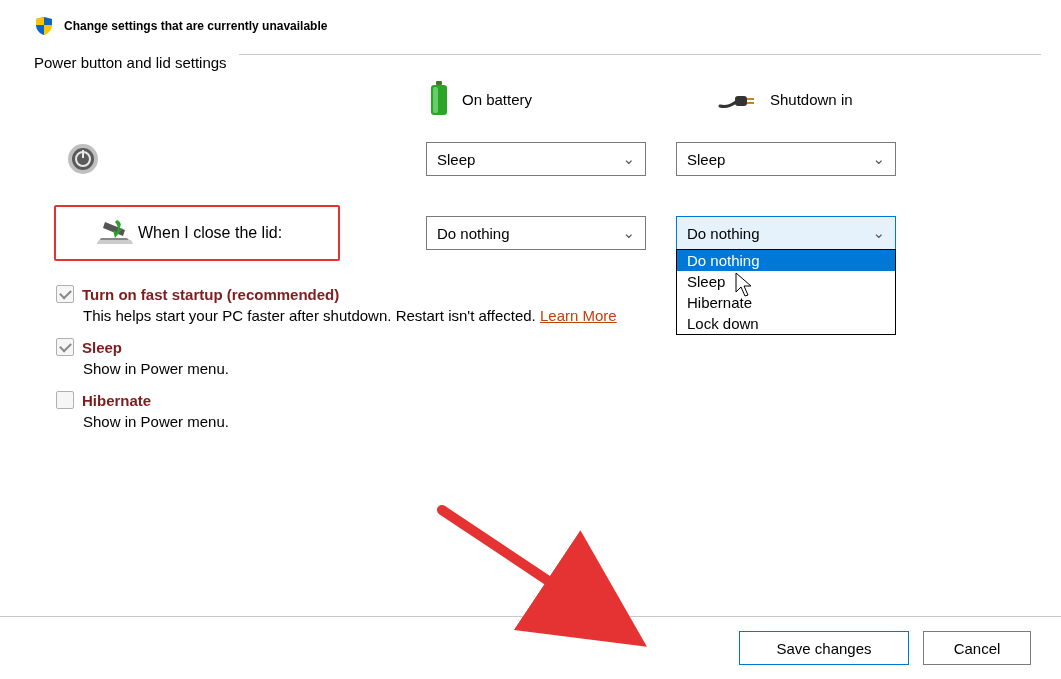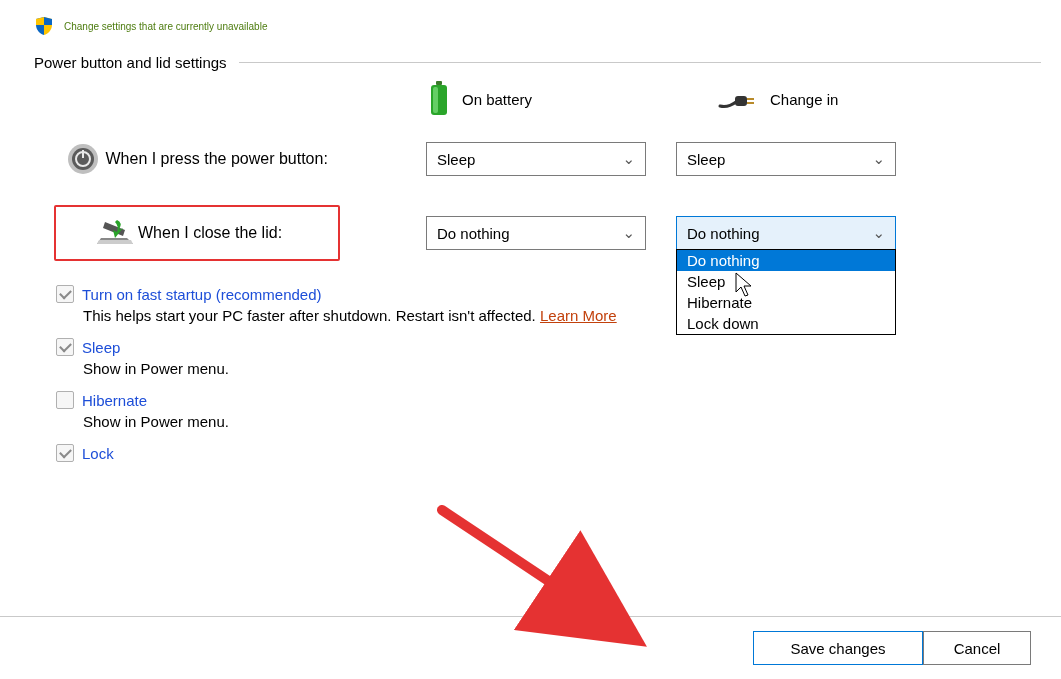--- a/index.html
+++ b/index.html
@@ -14,24 +14,23 @@
     position: relative;
     overflow: hidden;
   }
   .content { padding: 16px 20px 0 34px; }
   .uac-link {
     display: flex;
     align-items: center;
     gap: 10px;
     margin-bottom: 18px;
   }
-  .uac-link a { color: #4d7c0f; text-decoration: none; font-size: 10px; }
+  .uac-link a { color: #000000; text-decoration: none; font-size: 12px; font-weight: bold; }
   .section-header {
     display: flex;
-    align-items: center;
     gap: 12px;
     margin: 4px 0 10px 0;
   }
   .section-header .label { color: #000; }
   .section-header .line { flex: 1; height: 1px; background: #c9c9c9; }
   .section-header.indent { margin-left: -4px; }
 
   .columns-header {
     display: flex;
     align-items: center;
@@ -100,21 +99,21 @@
     font-size: 15px;
   }
   .dropdown .opt.sel {
     background: #0078d7;
     color: #fff;
   }
 
   .shutdown-list { margin: 8px 0 0 22px; }
   .sd-item { margin-bottom: 14px; }
   .sd-head { display: flex; align-items: center; gap: 8px; }
-  .sd-head .title { color: #1d4ed8; font-weight: 400; font-size: 15px; }
+  .sd-head .title { color: #7f1d1d; font-weight: 700; font-size: 15px; }
   .sd-desc { margin: 4px 0 0 27px; color: #000; font-size: 15px; }
   .sd-desc a { color: #c2410c; }
   .chk {
     width: 18px; height: 18px;
     border: 1px solid #b0b0b0;
     background: #f6f6f6;
     border-radius: 2px;
     display:flex; align-items:center; justify-content:center;
   }
   .chk.checked::after {
@@ -125,20 +124,21 @@
     transform: rotate(-45deg) translate(1px,-1px);
   }
 
   .footer {
     position: absolute;
     left: 0; right: 0; bottom: 0;
     border-top: 1px solid #c9c9c9;
     padding: 14px 30px;
     display: flex;
     justify-content: flex-end;
+    gap: 14px;
     background:#fff;
   }
   .btn {
     width: 170px; height: 34px;
     border: 1px solid #7a7a7a;
     background: #fff;
     font-size: 15px;
     display:flex; align-items:center; justify-content:center;
     cursor: default;
   }
@@ -185,35 +185,34 @@
       </svg>
       <span>On battery</span>
     </div>
     <div class="col-head" style="margin-left:6px">
       <svg width="40" height="22" viewBox="0 0 40 22">
         <path d="M2 18 Q10 20 18 14" stroke="#333" stroke-width="3" fill="none" stroke-linecap="round"></path>
         <rect x="17" y="8" width="12" height="10" rx="3" fill="#333"></rect>
         <rect x="29" y="10" width="7" height="2" fill="#b88a2a"></rect>
         <rect x="29" y="14" width="7" height="2" fill="#b88a2a"></rect>
       </svg>
-      <span>Change in</span>
+      <span>Shutdown in</span>
     </div>
   </div>
 
   <div class="row">
     <div class="row-box" style="width:372px">
       <div class="icon-cell">
         <svg width="34" height="34" viewBox="0 0 34 34">
           <circle cx="17" cy="17" r="15" fill="#bfbfbf"></circle>
           <circle cx="17" cy="17" r="11" fill="#5a5a5a"></circle>
           <circle cx="17" cy="17" r="7" fill="none" stroke="#e8e8e8" stroke-width="2"></circle>
           <rect x="16" y="8" width="2" height="8" fill="#e8e8e8"></rect>
         </svg>
       </div>
-      <div class="label-cell">When I press the power button:</div>
     </div>
     <div class="sel-cell">
       <div class="combo">
         <span>Sleep</span>
         <span class="chev">⌄</span>
       </div>
     </div>
     <div class="sel-cell">
       <div class="combo">
         <span>Sleep</span>
@@ -274,24 +273,20 @@
       <div class="sd-desc">Show in Power menu.</div>
     </div>
     <div class="sd-item">
       <div class="sd-head">
         <div class="chk"></div>
         <span class="title">Hibernate</span>
       </div>
       <div class="sd-desc">Show in Power menu.</div>
     </div>
     <div class="sd-item">
-      <div class="sd-head">
-        <div class="chk checked"></div>
-        <span class="title">Lock</span>
-      </div>
     </div>
   </div>
 
 </div>
 
 <div class="footer">
   <div class="btn primary">Save changes</div>
   <div class="btn" style="width:108px">Cancel</div>
 </div>
 

